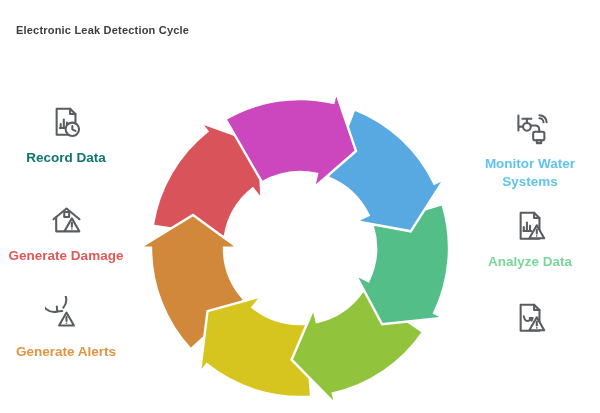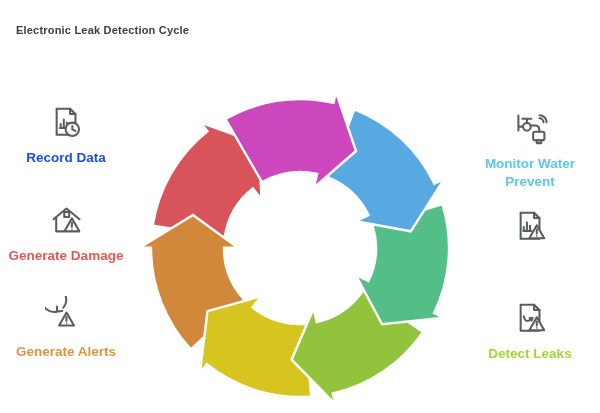--- a/index.html
+++ b/index.html
@@ -43,21 +43,21 @@
   </svg>
 
 <div class="item pos-l1">
   <span class="icon"><svg viewBox="0 0 48 48" width="43" height="43" fill="none" stroke="#595c60" stroke-width="2.3" stroke-linecap="round" stroke-linejoin="round">
         <path d="M13 7.5 H28 L34 13.5 V36.5 H13 Z"></path>
         <path d="M28 7.5 V13.5 H34"></path>
         <path d="M16.5 29 H25.5 M17.5 29 V24.5 M21 29 V19.5 M24.5 29 V23"></path>
         <circle cx="30.5" cy="30.5" r="7.5" fill="#fff"></circle>
         <path d="M30.5 26.8 V30.5 L34 32.2"></path>
       </svg></span>
-  <div class="label" style="color: #1d4ed8; text-align: right;">Record Data</div>
+  <div class="label" style="color: #0f766e; text-align: right;">Record Data</div>
 </div>
 
 <div class="item pos-l2">
   <span class="icon"><svg viewBox="0 0 48 48" width="43" height="43" fill="none" stroke="#595c60" stroke-width="2.3" stroke-linecap="round" stroke-linejoin="round">
         <path d="M9.5 21.5 L24 9.5 L38.5 21.5"></path>
         <path d="M12.5 19.3 V35 H21"></path>
         <rect x="21.5" y="13.5" width="5.5" height="5.5"></rect>
         <path fill="#fff" d="M30 20.5 L38.3 35 H21.7 Z"></path>
         <path d="M30 25.3 V29.8"></path>
         <circle cx="30" cy="32.4" r="0.9" fill="#595c60" stroke="none"></circle>
@@ -79,38 +79,38 @@
 <div class="item pos-r1">
   <span class="icon"><svg viewBox="0 0 48 48" width="43" height="43" fill="none" stroke="#595c60" stroke-width="2.3" stroke-linecap="round" stroke-linejoin="round">
         <path d="M10.5 8.5 V25 M10.5 20.8 H15.5"></path>
         <path d="M15 12 H25 M20 12 V16.6"></path>
         <circle cx="20" cy="21" r="4.3"></circle>
         <path d="M24.3 19.5 H29.5 A4.2 4.2 0 0 1 33.7 23.7 V26.5"></path>
         <rect x="27" y="26.5" width="12.5" height="9.5" rx="2"></rect>
         <rect x="31" y="36" width="5" height="3.2"></rect>
         <path d="M34 11.5 A4.5 4.5 0 0 1 38.5 16 M34 8 A8 8 0 0 1 42 16"></path>
       </svg></span>
-  <div class="label" style="color: rgb(98, 195, 236);">Monitor Water Prevent</div>
+  <div class="label" style="color: rgb(98, 195, 236);">Monitor Water Systems</div>
 </div>
 
 <div class="item pos-r2">
   <span class="icon"><svg viewBox="0 0 48 48" width="43" height="43" fill="none" stroke="#595c60" stroke-width="2.3" stroke-linecap="round" stroke-linejoin="round">
         <path d="M13 7.5 H28 L34 13.5 V36.5 H13 Z"></path>
         <path d="M28 7.5 V13.5 H34"></path>
         <path d="M16 28 H25 M16.5 28 V23.5 M20 28 V18.5 M23.5 28 V22"></path>
         <path fill="#fff" d="M31 21.5 L39.3 36 H22.7 Z"></path>
         <path d="M31 26.3 V30.8"></path>
         <circle cx="31" cy="33.4" r="0.9" fill="#595c60" stroke="none"></circle>
       </svg></span>
+  <div class="label" style="color: rgb(120, 215, 154);">Analyze Data</div>
 </div>
 
 <div class="item pos-r3">
   <span class="icon"><svg viewBox="0 0 48 48" width="43" height="43" fill="none" stroke="#595c60" stroke-width="2.3" stroke-linecap="round" stroke-linejoin="round">
         <path d="M13 7.5 H28 L34 13.5 V36.5 H13 Z"></path>
         <path d="M28 7.5 V13.5 H34"></path>
         <path d="M16.5 20.5 C17.5 25.5 20 27 23.5 24.5 L26 22.5"></path>
         <path d="M26.2 22.4 l-3.1 -0.1 M26.2 22.4 l-1 2.9"></path>
         <path fill="#fff" d="M31 21.5 L39.3 36 H22.7 Z"></path>
         <path d="M31 26.3 V30.8"></path>
         <circle cx="31" cy="33.4" r="0.9" fill="#595c60" stroke="none"></circle>
       </svg></span>
-  <div class="label" style="color: rgb(167, 212, 52);">Detect Leaks</div>
 </div>
 
 </body></html>

